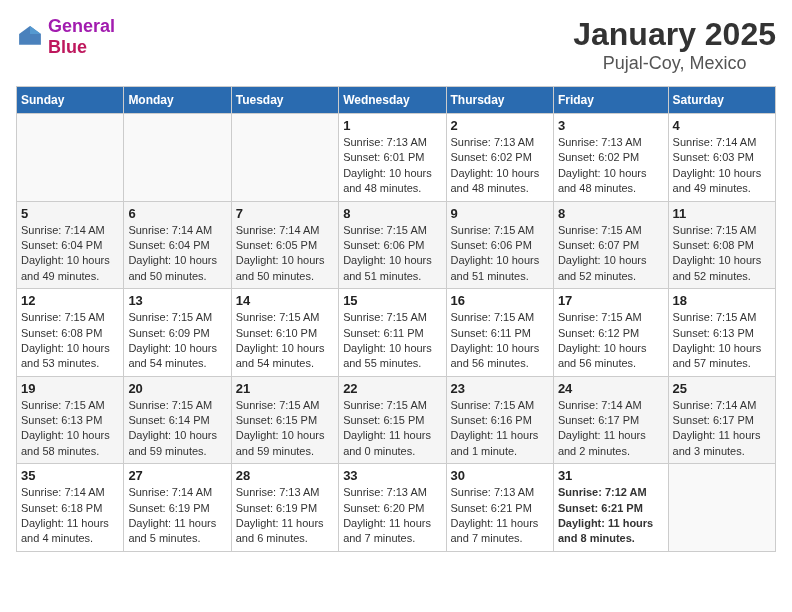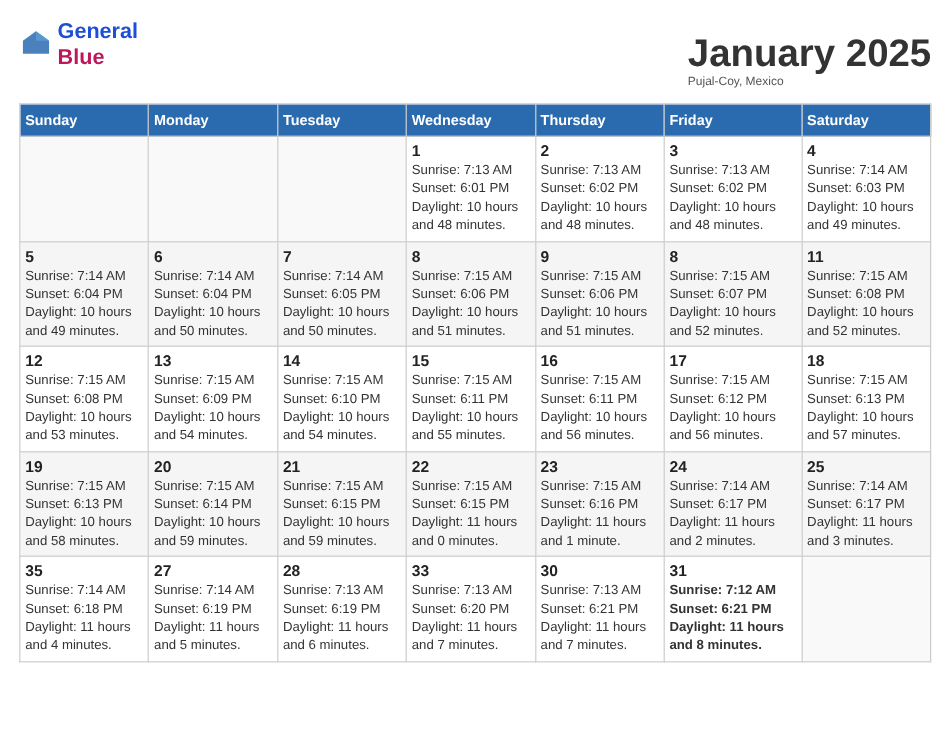--- a/index.html
+++ b/index.html
@@ -17,42 +17,41 @@
       margin-bottom: 12px;
     }
     .logo {
       display: flex;
       align-items: center;
       gap: 4px;
     }
     .logo-text-general {
       font-size: 18px;
       font-weight: bold;
-      color: #1d4ed8;
+      color: #a21caf;
     }
     .logo-text-blue {
       font-size: 18px;
       font-weight: bold;
       color: #be185d;
     }
     .logo-icon {
       width: 28px;
       height: 28px;
     }
     .title-block {
-      text-align: left;
-      margin-top: 10px;
+      text-align: center;
     }
     .cal-title {
       font-size: 32px;
       font-weight: bold;
       color: #333;
     }
     .cal-subtitle {
-      font-size: 10px;
+      font-size: 18px;
       color: #555;
     }
     table {
       width: 100%;
       border-collapse: collapse;
       font-size: 11px;
     }
     thead tr th {
       background-color: #2a6bb0;
       color: #fff;

